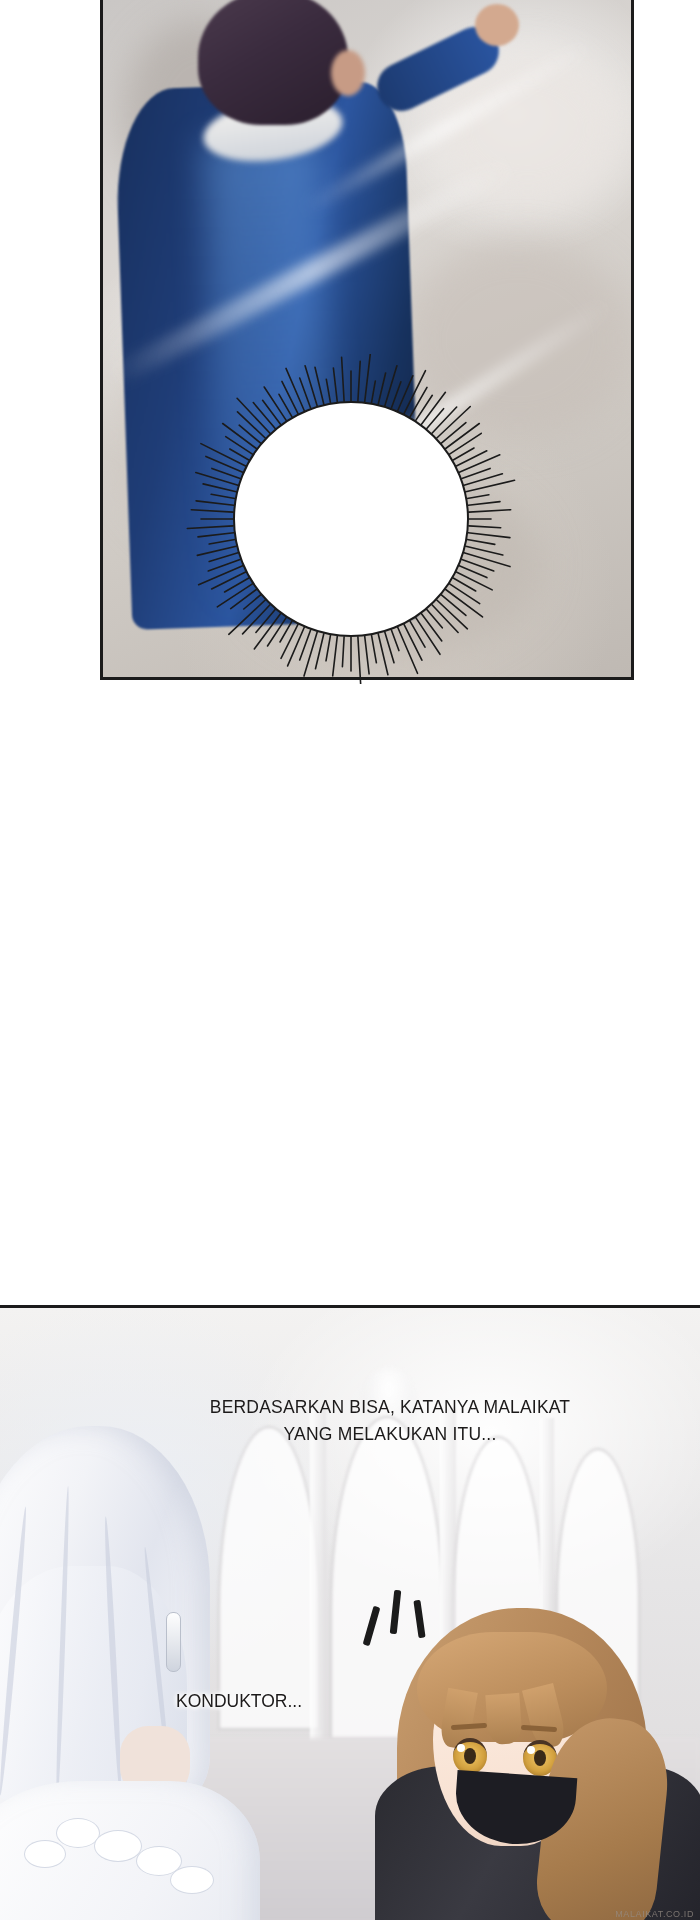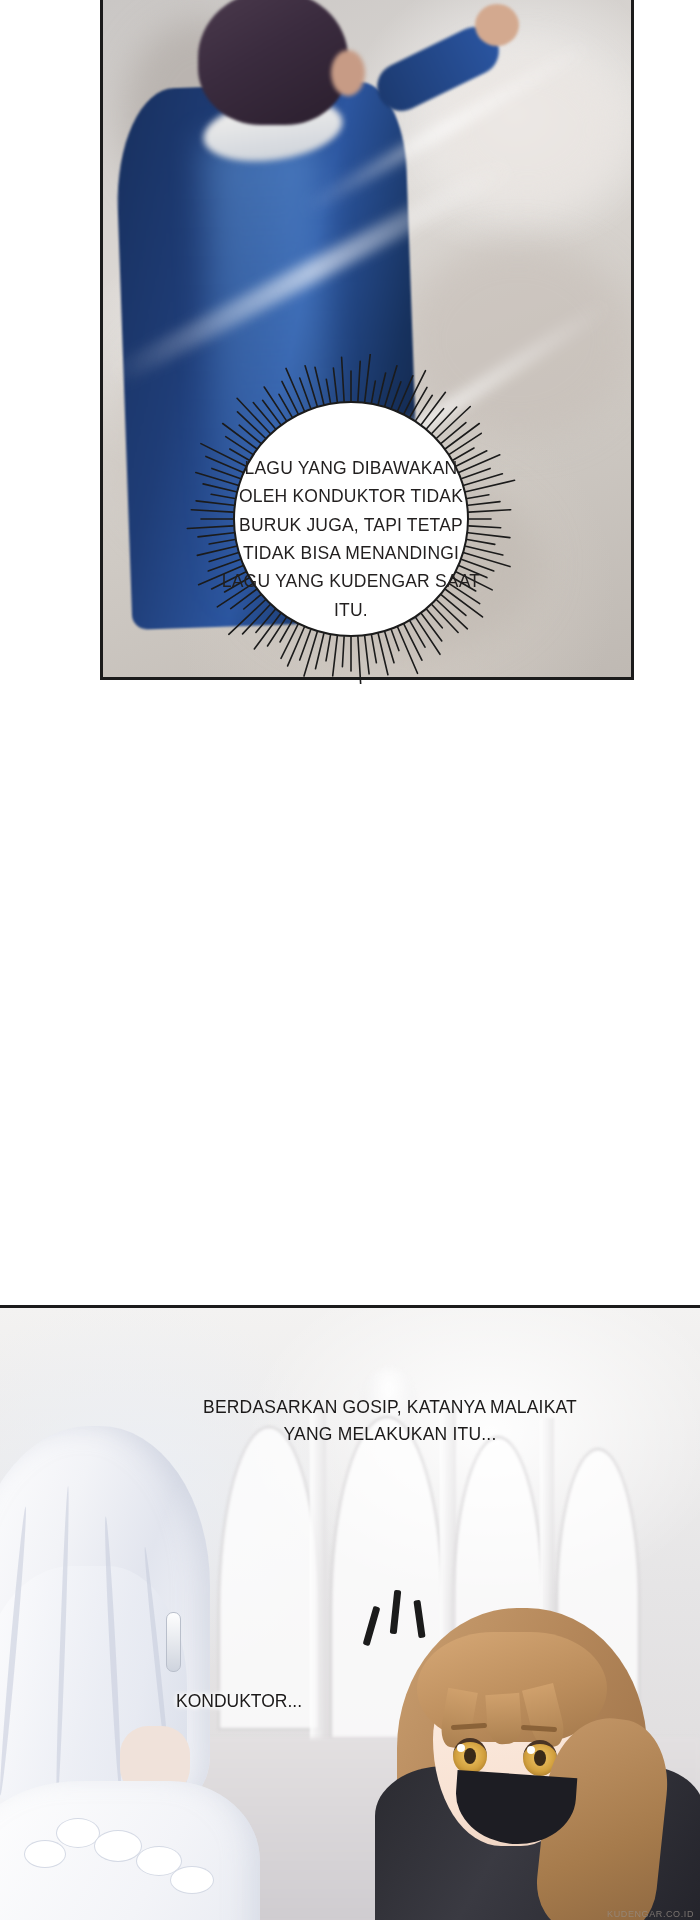--- a/index.html
+++ b/index.html
@@ -568,21 +568,20 @@
           <line x1="273.3" y1="118.3" x2="313.8" y2="100.8"></line>
           <line x1="275.9" y1="124.6" x2="304.1" y2="114.4"></line>
           <line x1="278.0" y1="131.2" x2="316.4" y2="119.7"></line>
           <line x1="279.8" y1="137.8" x2="328.5" y2="126.3"></line>
           <line x1="281.2" y1="144.5" x2="302.9" y2="140.7"></line>
           <line x1="282.2" y1="151.3" x2="314.0" y2="147.6"></line>
           <line x1="282.8" y1="158.1" x2="324.7" y2="155.7"></line>
         </g>
       <circle cx="165" cy="165" r="117" fill="#ffffff" stroke="#1b1b1b" stroke-width="2"></circle>
     </svg>
-    <div class="bubble-text">LAGU YANG DIBAWAKAN OLEH KONDUKTOR TIDAK BURUK JUGA, TAPI TETAP TIDAK BISA MENANDINGI LAGU YANG KUDENGAR SAAT ITU.</div>
   </div>
 
   <div class="panel2">
     <div class="p2-bg"></div>
     <div class="chandelier"></div>
     <div class="arch arch-a"></div>
     <div class="arch arch-b"></div>
     <div class="arch arch-c"></div>
     <div class="arch arch-d"></div>
     <div class="p2-pillar pil-1"></div>
@@ -626,19 +625,19 @@
       <div class="gr-pupil gr-pupil-l"></div>
       <div class="gr-pupil gr-pupil-r"></div>
       <div class="gr-sparkle gr-sp-l"></div>
       <div class="gr-sparkle gr-sp-r"></div>
       <div class="gr-nose"></div>
       <div class="gr-mouth"></div>
       <div class="gr-hair-tail"></div>
       <div class="gr-collar"></div>
     </div>
 
-    <div class="watermark">KUDENGAR.CO.ID</div>
+    <div class="watermark">MALAIKAT.CO.ID</div>
   </div>
 
-  <div class="p2-narration">BERDASARKAN GOSIP, KATANYA MALAIKAT YANG MELAKUKAN ITU...</div>
+  <div class="p2-narration">BERDASARKAN BISA, KATANYA MALAIKAT YANG MELAKUKAN ITU...</div>
   <div class="p2-dialog">KONDUKTOR...</div>
 
 </div>
 
 </body></html>

